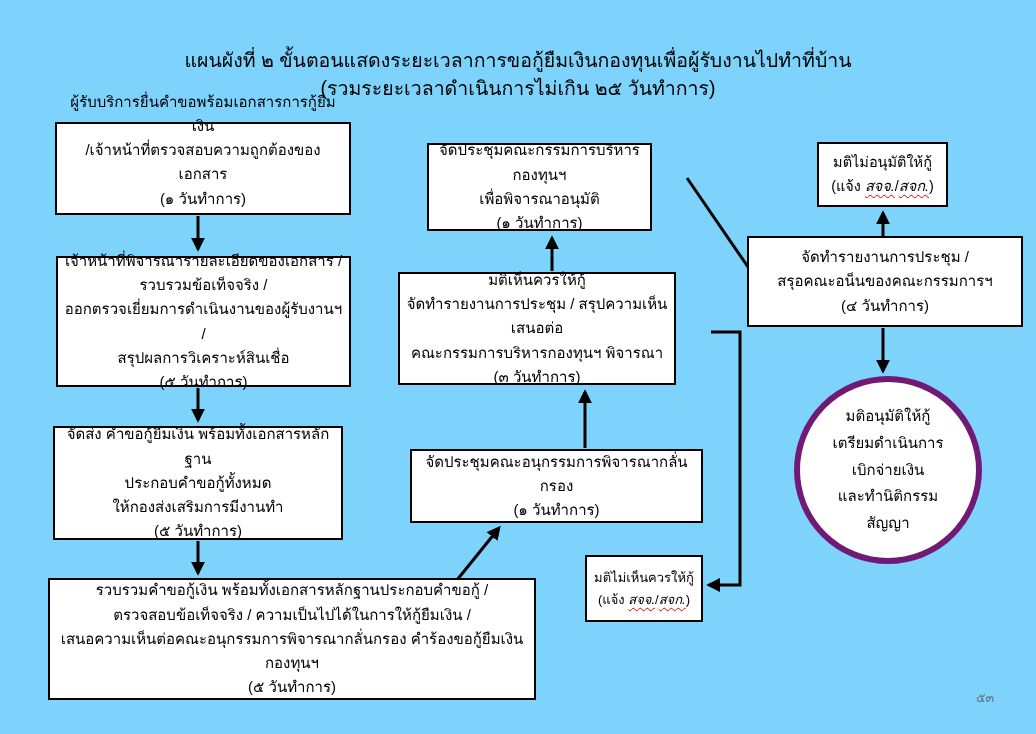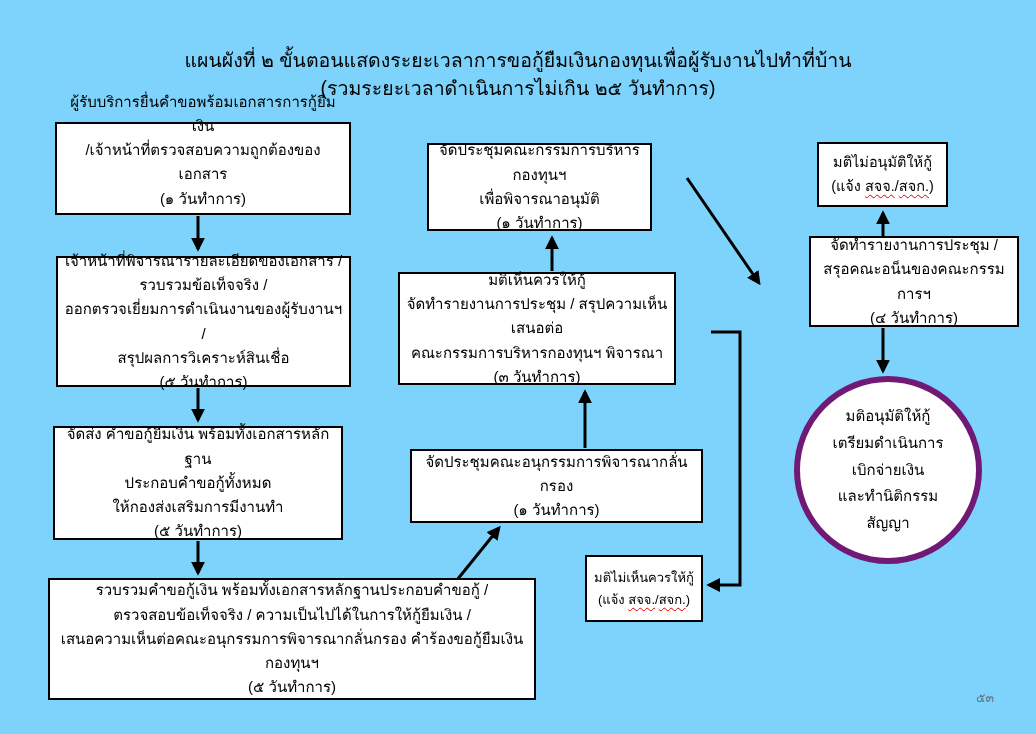--- a/index.html
+++ b/index.html
@@ -33,36 +33,37 @@
     display:flex;flex-direction:column;justify-content:center;align-items:center;
     text-align:center;font-size:15px;line-height:1.78;
     background:#fff;
   }
   .misspell{
     text-decoration:underline;
     text-decoration-style:wavy;
     text-decoration-color:#e00000;
     text-decoration-thickness:1px;
     text-underline-offset:3px;
+    font-style:italic;
   }
   .page-num{
     position:absolute;left:976px;top:688px;
     font-size:12.5px;color:#6a6f7a;
   }
   
   #b-submit   {left:55px; top:122px; width:296px; height:93px;justify-content:flex-end;}
   #b-review   {left:56px; top:256px; width:295px; height:131px;}
   #b-send     {left:53px; top:426px; width:290px; height:114px;}
   #b-compile  {left:48px; top:578px; width:488px; height:122px;}
   #b-subcom   {left:410px;top:449px; width:293px; height:74px;}
   #b-opinion  {left:398px;top:272px; width:278px; height:113px;}
   #b-board    {left:427px;top:143px; width:225px; height:88px;}
   #b-rejsub   {left:585px;top:555px; width:118px; height:67px; font-size:13px;}
   #b-rejboard {left:817px;top:142px; width:131px; height:65px; font-size:14.5px;}
-  #b-report   {left:809px;top:236px; width:210px; height:91px;align-items:center;}
+  #b-report   {left:747px;top:236px; width:276px; height:91px;align-items:center;}
   #c-approved {left:794px;top:376px; width:188px; height:188px;}
 </style>
 </head>
 <body>
 
 <div class="canvas">
 
   <svg class="arrows" viewBox="0 0 1036 734" xmlns="http://www.w3.org/2000/svg">
     <defs>
       <marker id="ah" viewBox="0 0 10 10" refX="8" refY="5" markerWidth="4.6" markerHeight="4.6" orient="auto-start-reverse">

